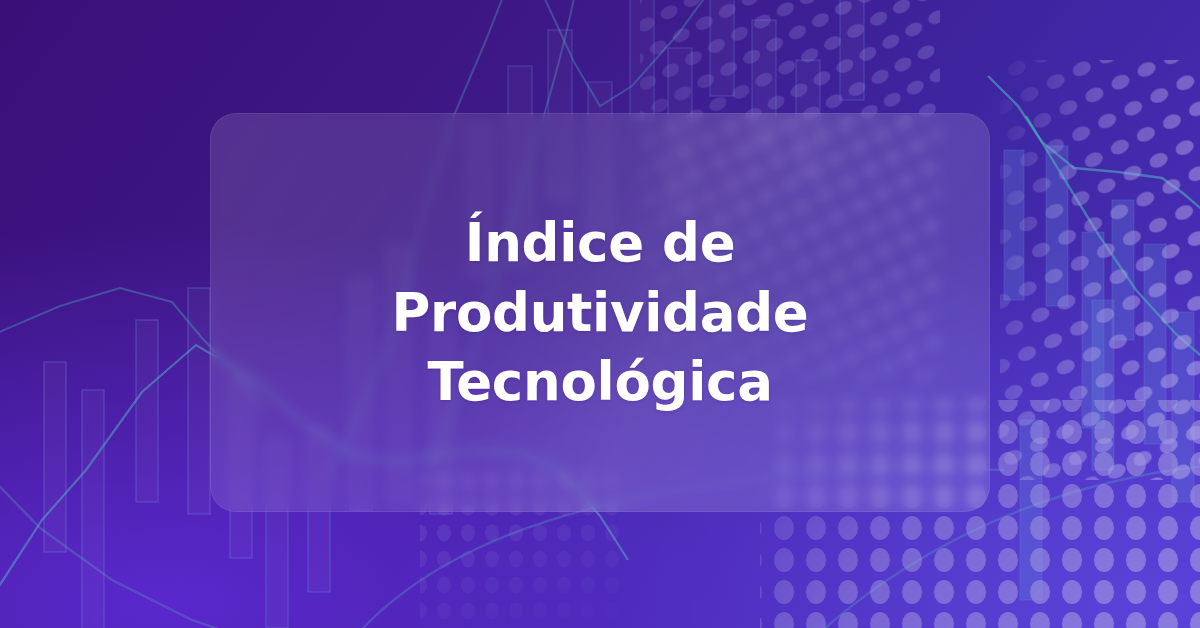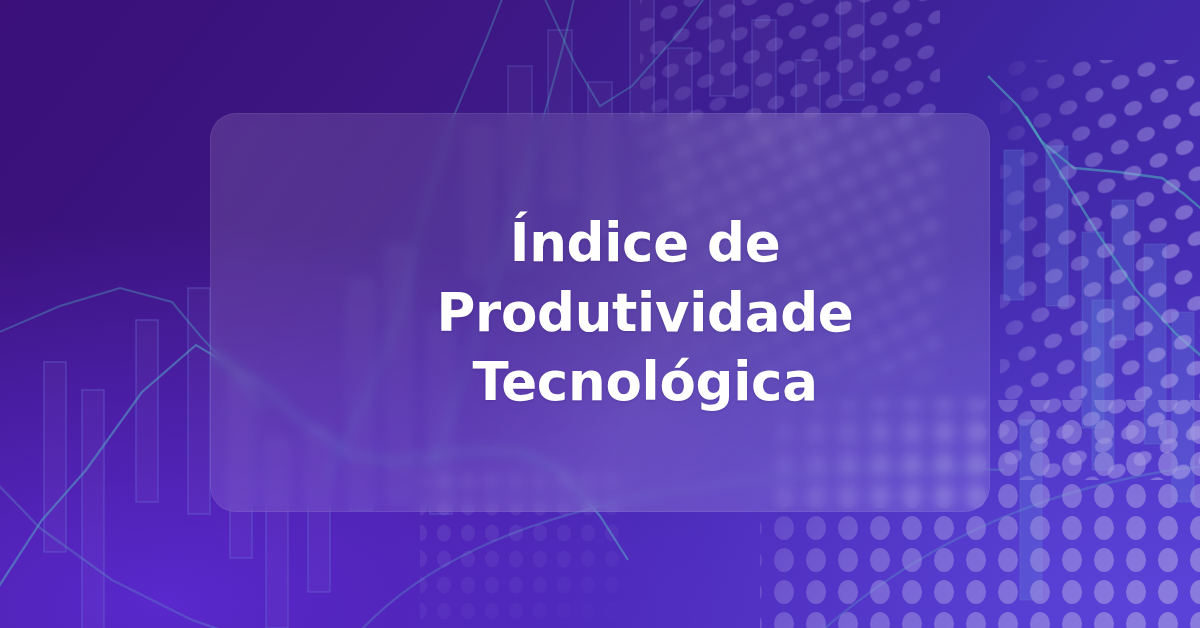--- a/index.html
+++ b/index.html
@@ -31,21 +31,21 @@
     background:
       linear-gradient(115deg,
         rgba(255,255,255,0.13) 0%,
         rgba(255,255,255,0.10) 35%,
         rgba(255,255,255,0.17) 58%,
         rgba(255,255,255,0.11) 100%);
     box-shadow:inset 0 0 0 1px rgba(255,255,255,0.07);
     backdrop-filter:blur(6px);
     display:flex;
     align-items:center;
-    justify-content:flex-end;
+    justify-content:center;
   }
   #title {
     width:690px;
     text-align:center;
     color:#ffffff;
     font-family:"DejaVu Sans", sans-serif;
     font-weight:bold;
     font-size:53px;
     line-height:1.32;
     letter-spacing:-0.3px;

